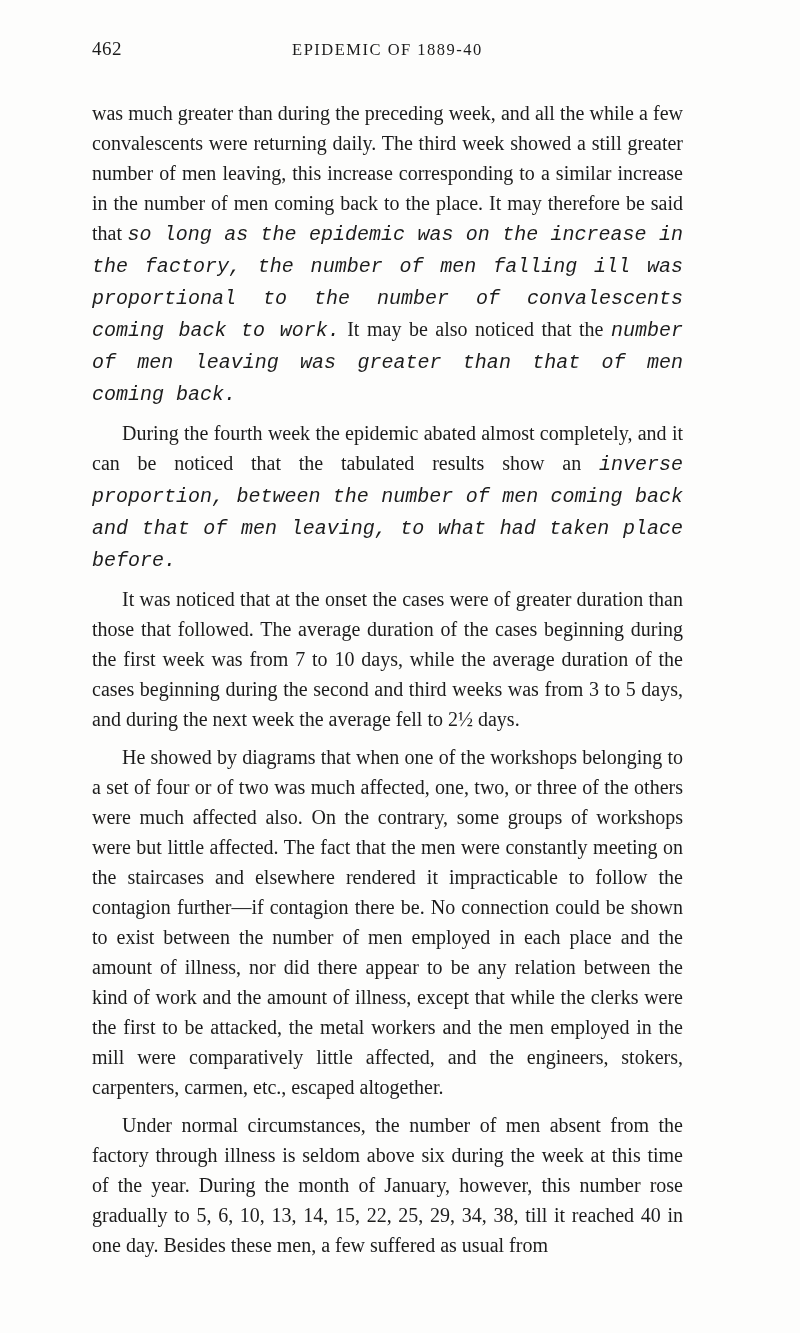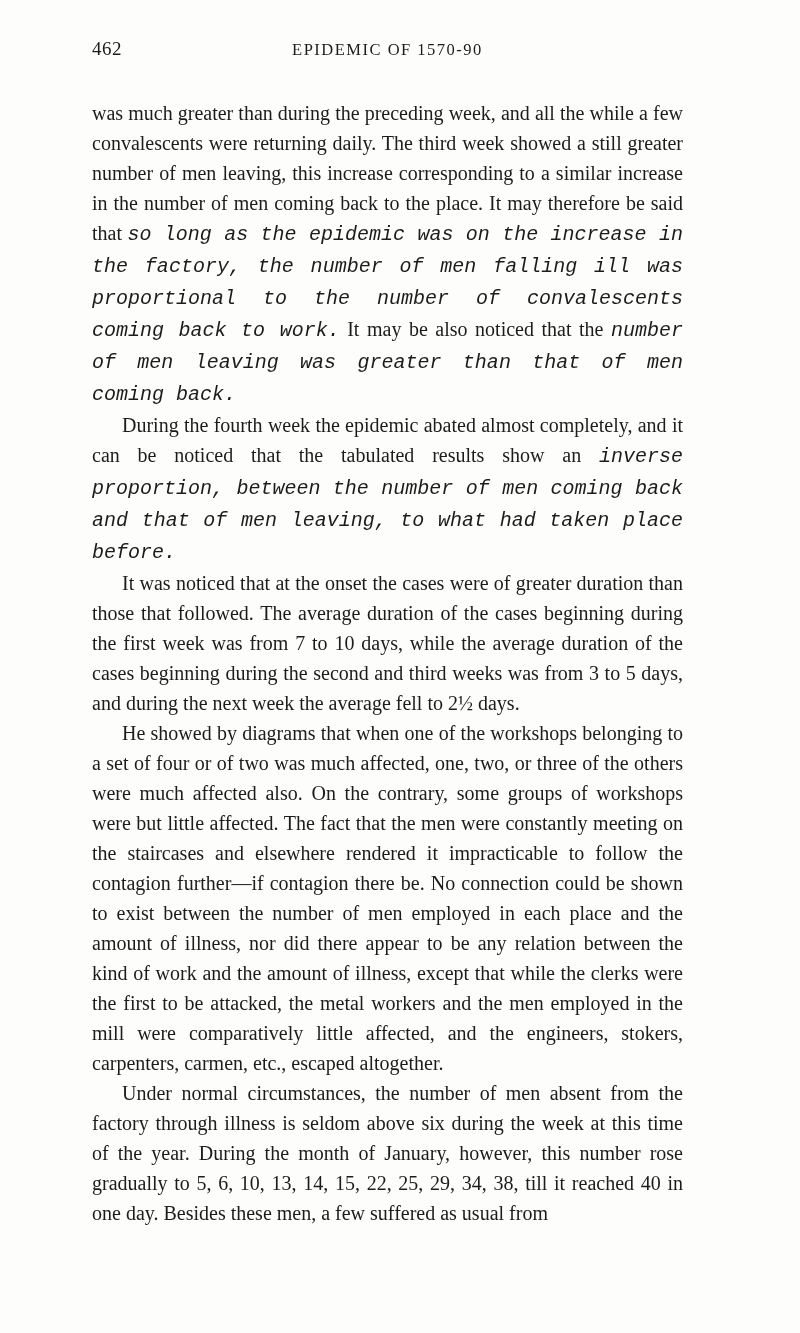--- a/index.html
+++ b/index.html
@@ -45,33 +45,34 @@
     font-size: 20px;
     line-height: 30px;
     text-align: justify;
   }
   .page-body p {
     margin: 0;
     padding: 0;
   }
   .page-body p.indent {
     text-indent: 30px;
+    margin-top: 8px;
   }
   .page-body .run-italic {
     font-style: italic;
     font-family: Liberation Mono, monospace;
   }
 </style>
 </head>
 <body>
 
 <div class="page">
   <div class="page-header">
     <span class="page-number">462</span>
-    <span class="running-title">EPIDEMIC OF 1570-90</span>
+    <span class="running-title">EPIDEMIC OF 1889-40</span>
   </div>
   <div class="page-body">
       <p><span>was much greater than during the preceding week, and all the while a few convalescents were returning daily. The third week showed a still greater number of men leaving, this increase corresponding to a similar increase in the number of men coming back to the place. It may therefore be said that </span><span class="run-italic">so long as the epidemic was on the increase in the factory, the number of men falling ill was proportional to the number of convalescents coming back to work.</span><span> It may be also noticed that the </span><span class="run-italic">number of men leaving was greater than that of men coming back.</span></p>
       <p class="indent"><span>During the fourth week the epidemic abated almost completely, and it can be noticed that the tabulated results show an </span><span class="run-italic">inverse proportion, between the number of men coming back and that of men leaving, to what had taken place before.</span></p>
       <p class="indent"><span>It was noticed that at the onset the cases were of greater duration than those that followed. The average duration of the cases beginning during the first week was from 7 to 10 days, while the average duration of the cases beginning during the second and third weeks was from 3 to 5 days, and during the next week the average fell to 2½ days.</span></p>
       <p class="indent"><span>He showed by diagrams that when one of the workshops belonging to a set of four or of two was much affected, one, two, or three of the others were much affected also. On the contrary, some groups of workshops were but little affected. The fact that the men were constantly meeting on the staircases and elsewhere rendered it impracticable to follow the contagion further—if contagion there be. No connection could be shown to exist between the number of men employed in each place and the amount of illness, nor did there appear to be any relation between the kind of work and the amount of illness, except that while the clerks were the first to be attacked, the metal workers and the men employed in the mill were comparatively little affected, and the engineers, stokers, carpenters, carmen, etc., escaped altogether.</span></p>
       <p class="indent"><span>Under normal circumstances, the number of men absent from the factory through illness is seldom above six during the week at this time of the year. During the month of January, however, this number rose gradually to 5, 6, 10, 13, 14, 15, 22, 25, 29, 34, 38, till it reached 40 in one day. Besides these men, a few suffered as usual from</span></p>
     </div>
 </div>
 

